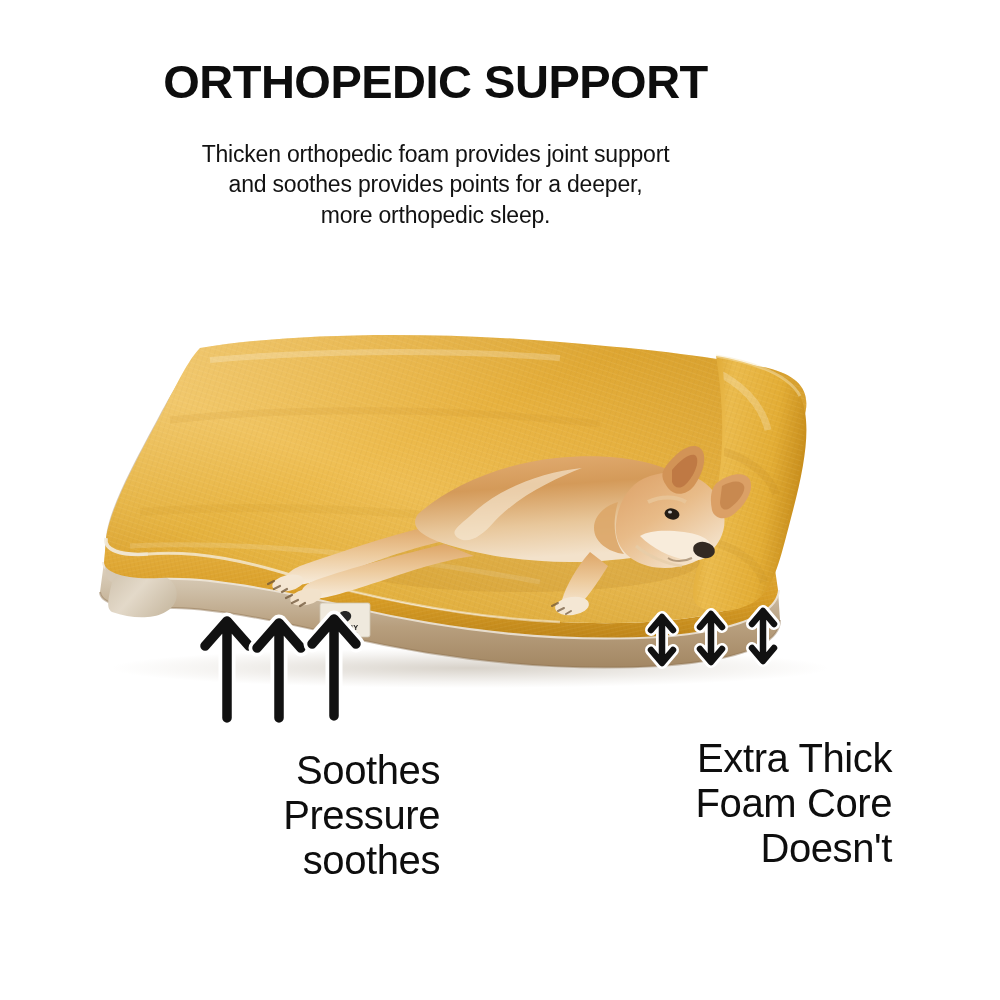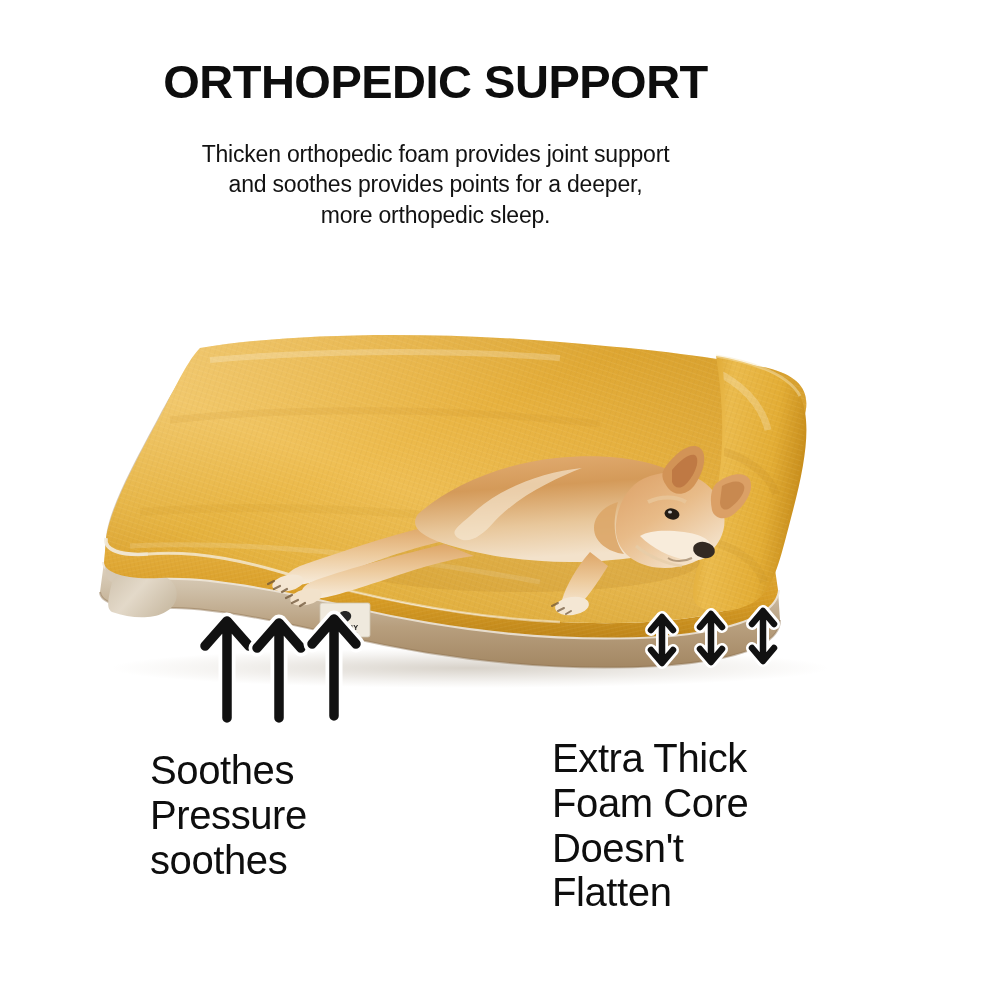--- a/index.html
+++ b/index.html
@@ -46,21 +46,21 @@
 
   
   .arrow-group { position:absolute; }
   #arrows-left  { left:196px; top:606px; width:180px; height:140px; }
   #arrows-right { left:645px; top:608px; width:150px; height:80px; }
   .arrow-group svg { display:block; overflow:visible; }
 
   
   .callout {
     position:absolute;
-    text-align:left;
+    text-align:right;
     font-size:40px;
     font-weight:400;
     line-height:1.12;
     color:#0e0e0e;
     letter-spacing:-0.4px;
   }
   .callout div { white-space:nowrap; }
   #callout-left  { left:150px; top:748px; width:290px; }
   #callout-right { left:552px; top:736px; width:340px; }
 </style>
@@ -356,14 +356,13 @@
 <div id="callout-left" class="callout">
   <div>Soothes</div>
   <div>Pressure</div>
   <div>soothes</div>
 </div>
 
 <div id="callout-right" class="callout">
   <div>Extra Thick</div>
   <div>Foam Core</div>
   <div>Doesn't</div>
-  <div>Flatten</div>
 </div>
 
 </body></html>

